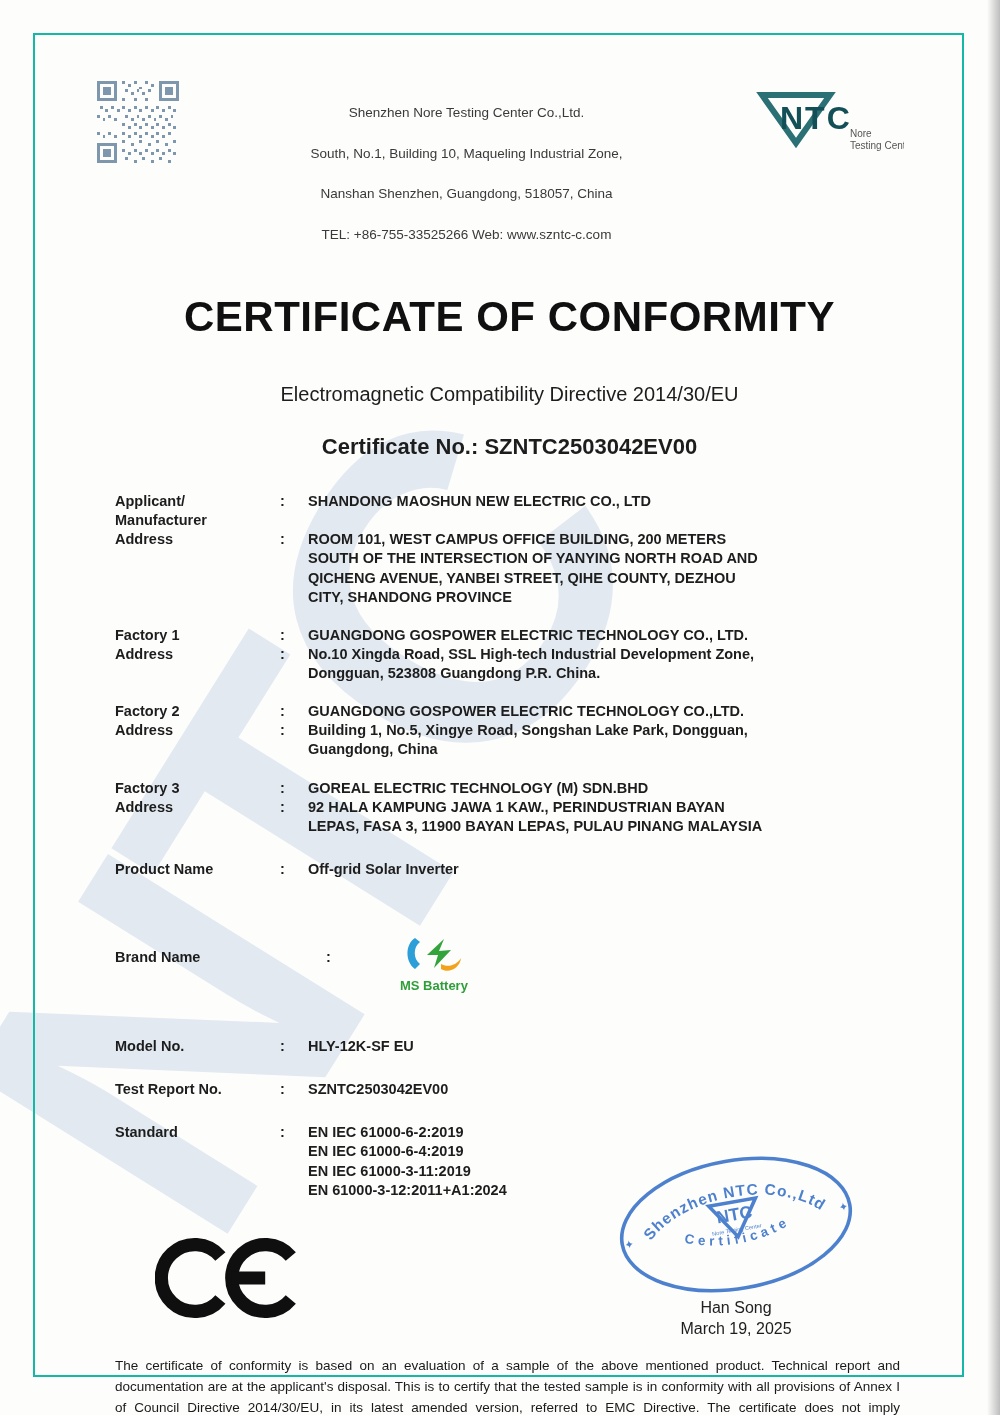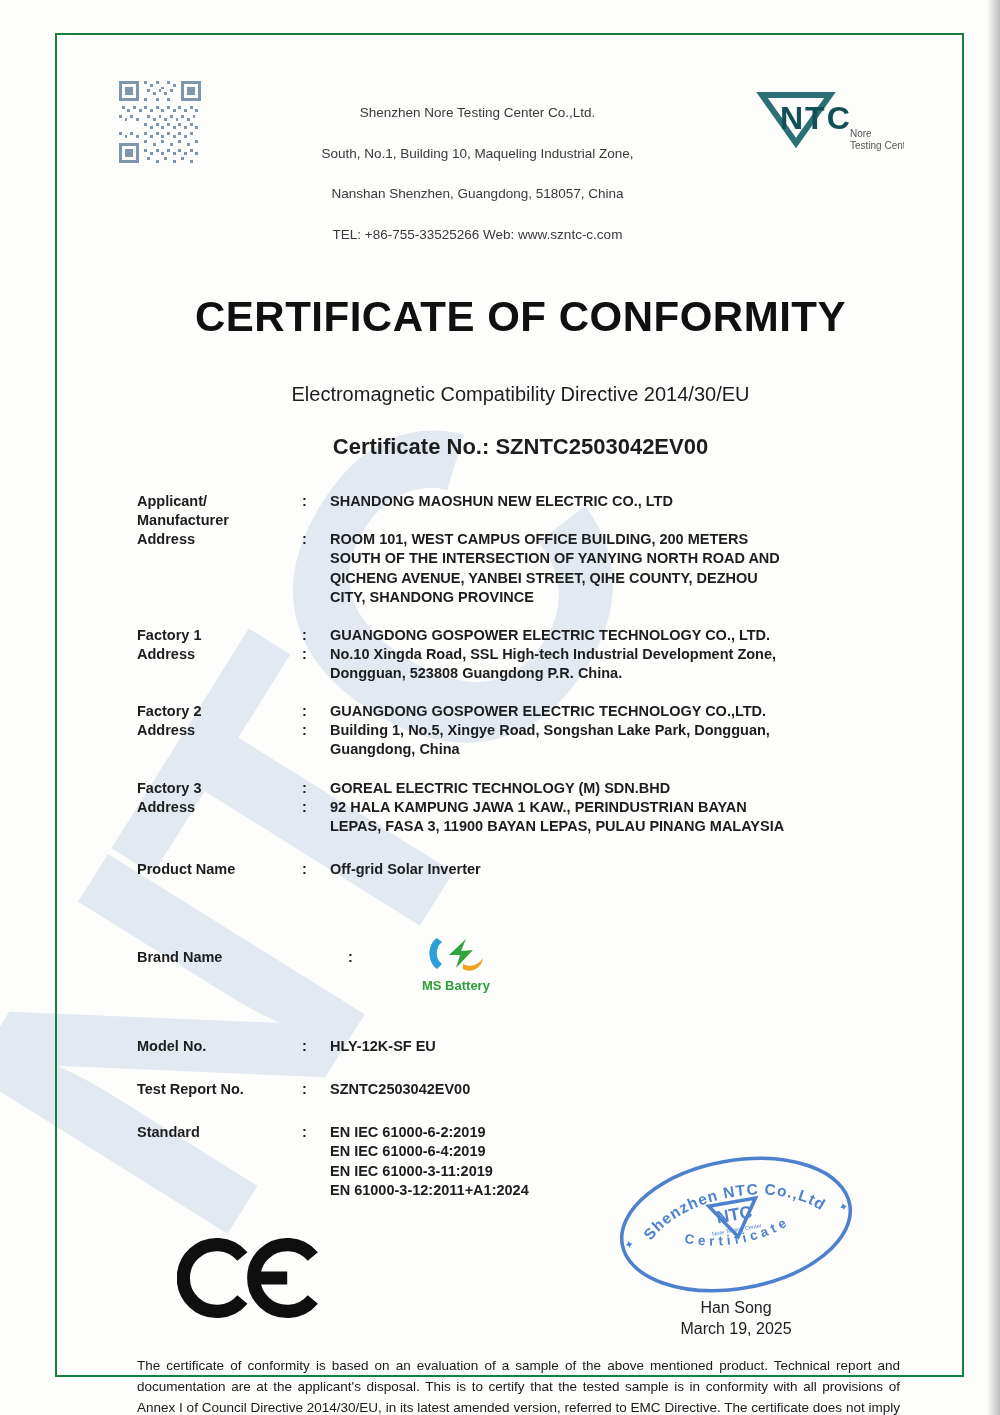--- a/index.html
+++ b/index.html
@@ -14,22 +14,22 @@
     font-size:440px; font-weight:bold; letter-spacing:-28px;
     color:rgba(130,165,205,0.22); white-space:nowrap; z-index:0;
     user-select:none;
   }
   .scan-right {
     position:absolute; top:0; right:0; width:13px; height:100%;
     background:linear-gradient(90deg, rgba(201,201,201,0) 0%, #bdbdbd 100%); z-index:3;
   }
   .frame {
     position:absolute; left:33px; top:33px; right:36px; bottom:38px;
-    border:2px solid #15803d; box-sizing:border-box;
-    padding:40px 58px 0 80px; z-index:1;margin-left:22px;
+    border:2px solid #14b8a6; box-sizing:border-box;
+    padding:40px 58px 0 80px; z-index:1;
   }
   
   .header { display:flex; align-items:flex-start; }
   .qr { flex:0 0 auto; margin-left:-18px; margin-top:6px; }
   .head-text {
     flex:1 1 auto; text-align:center; font-size:13.5px; color:#3a3a3a;
     line-height:1.5; white-space:pre-line; padding-top:8px;
   }
   .ntc-logo { flex:0 0 auto; margin-top:10px; }
   svg text { font-family:"Liberation Sans", sans-serif; }

